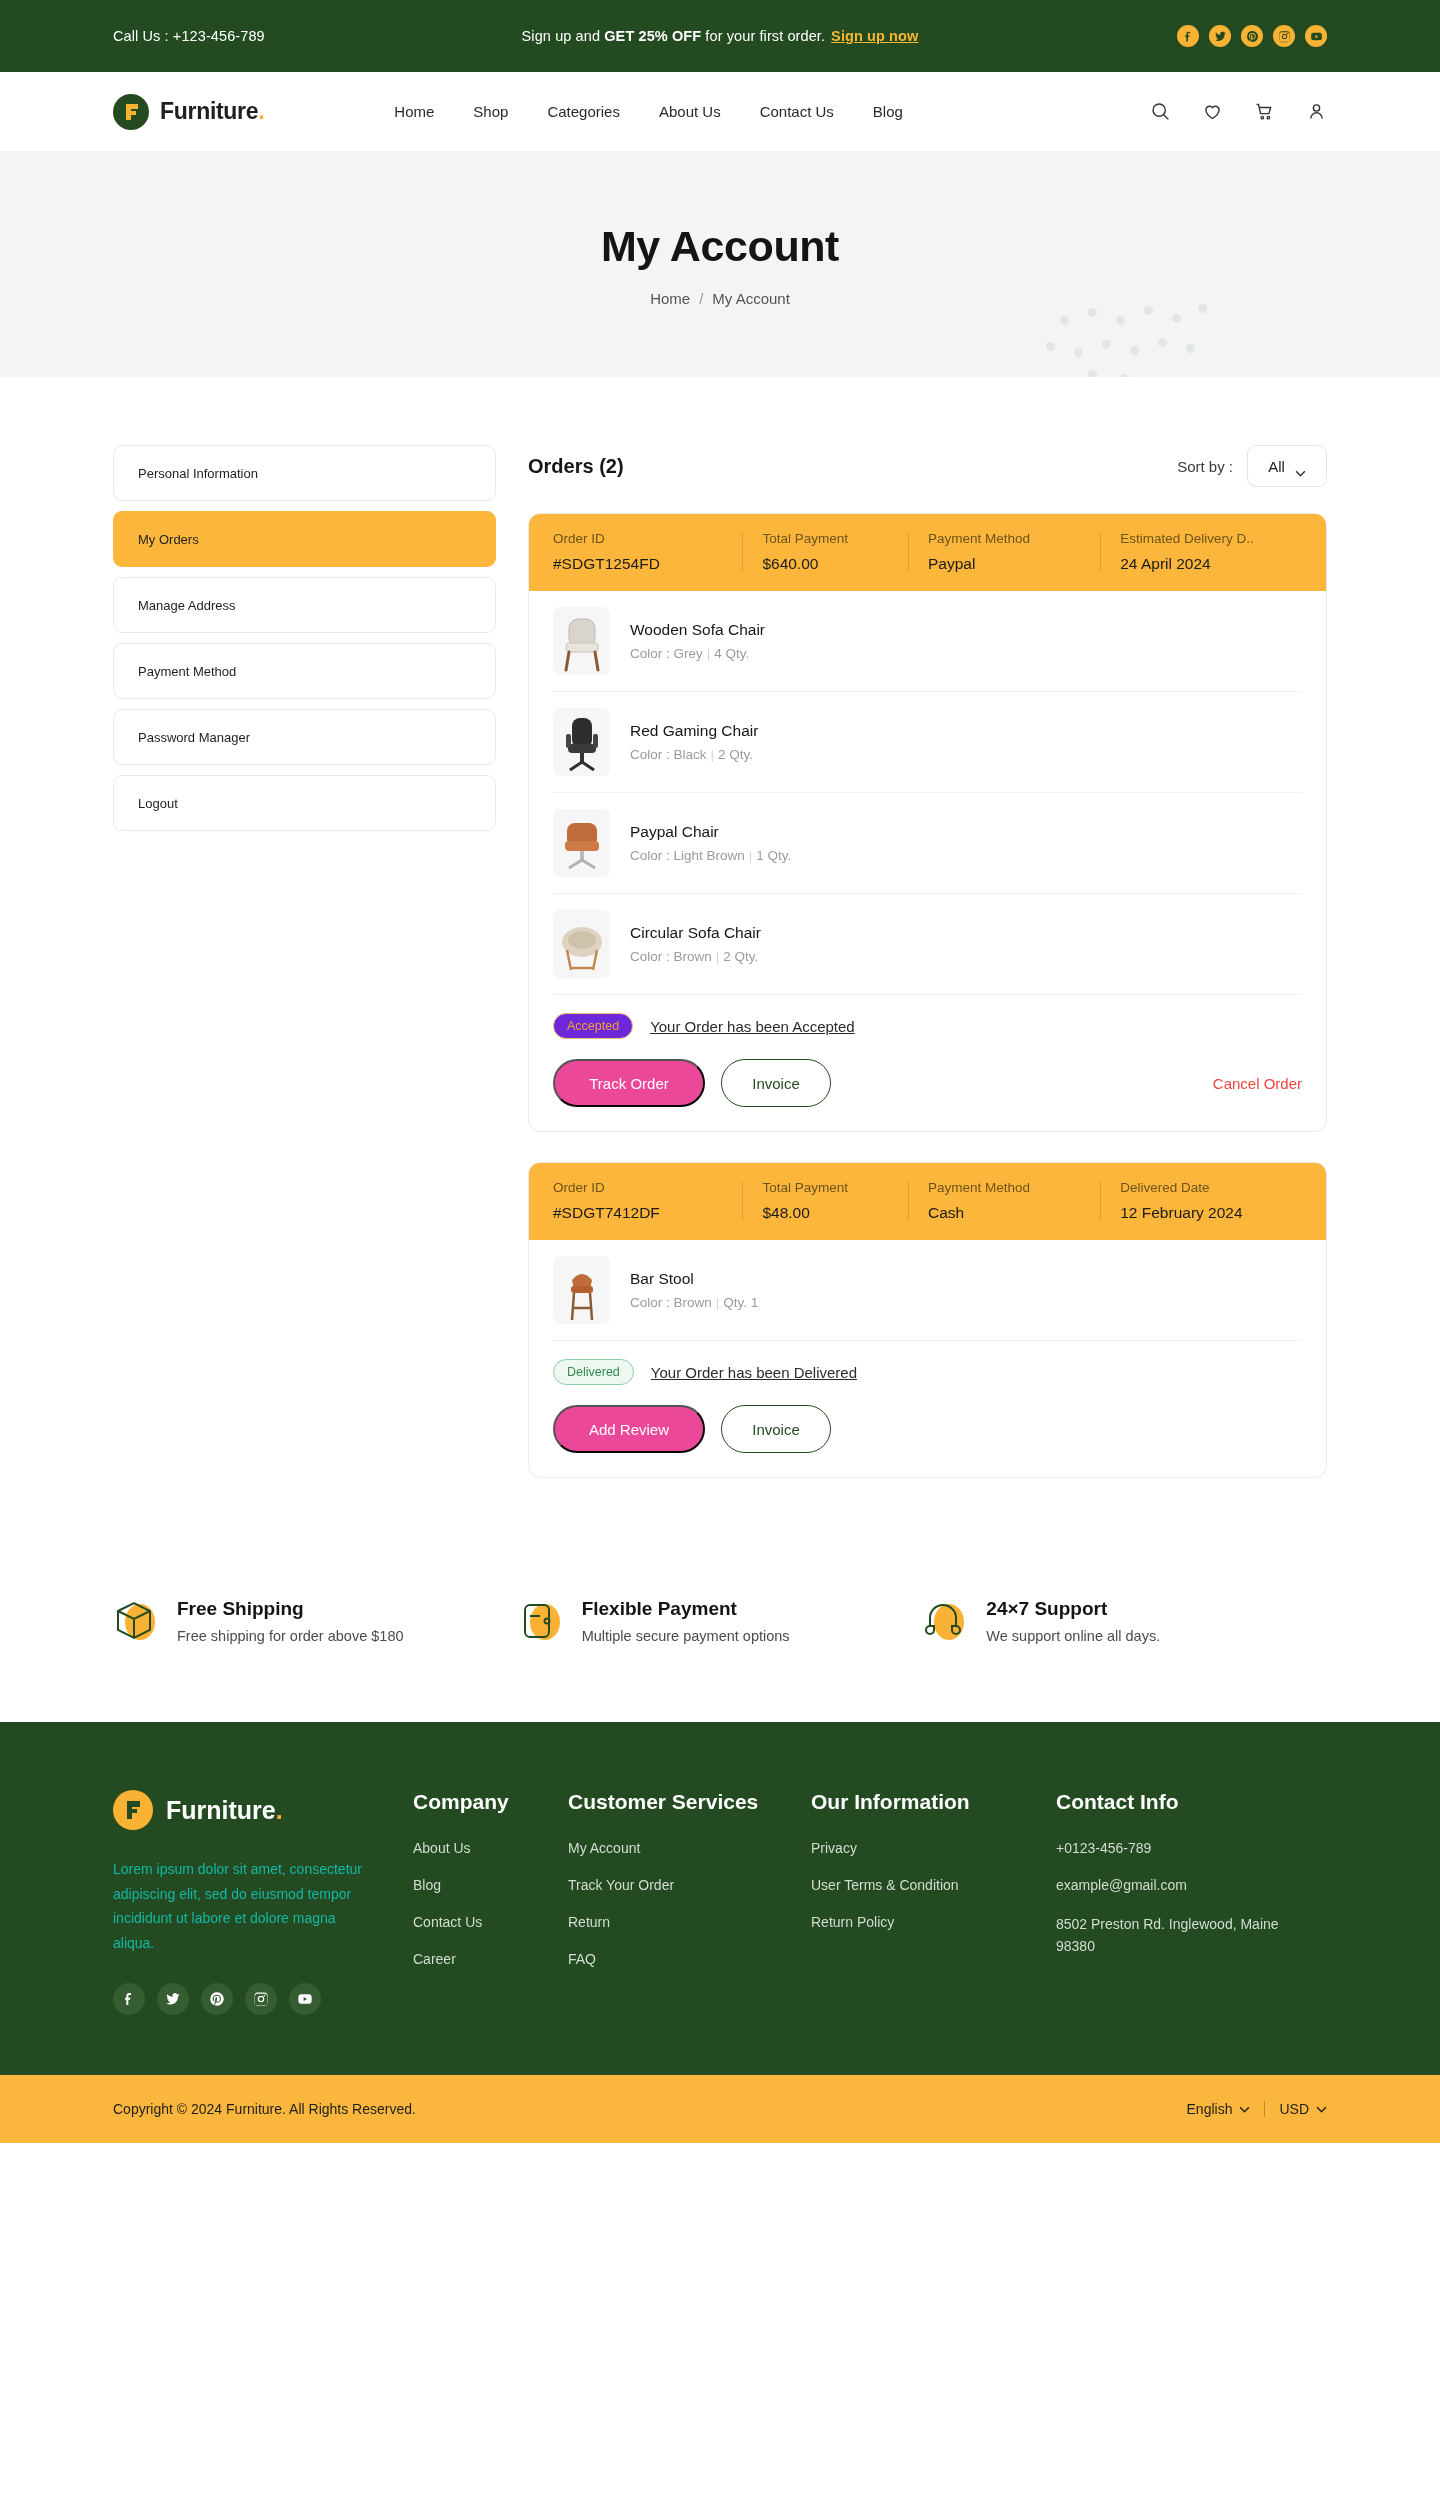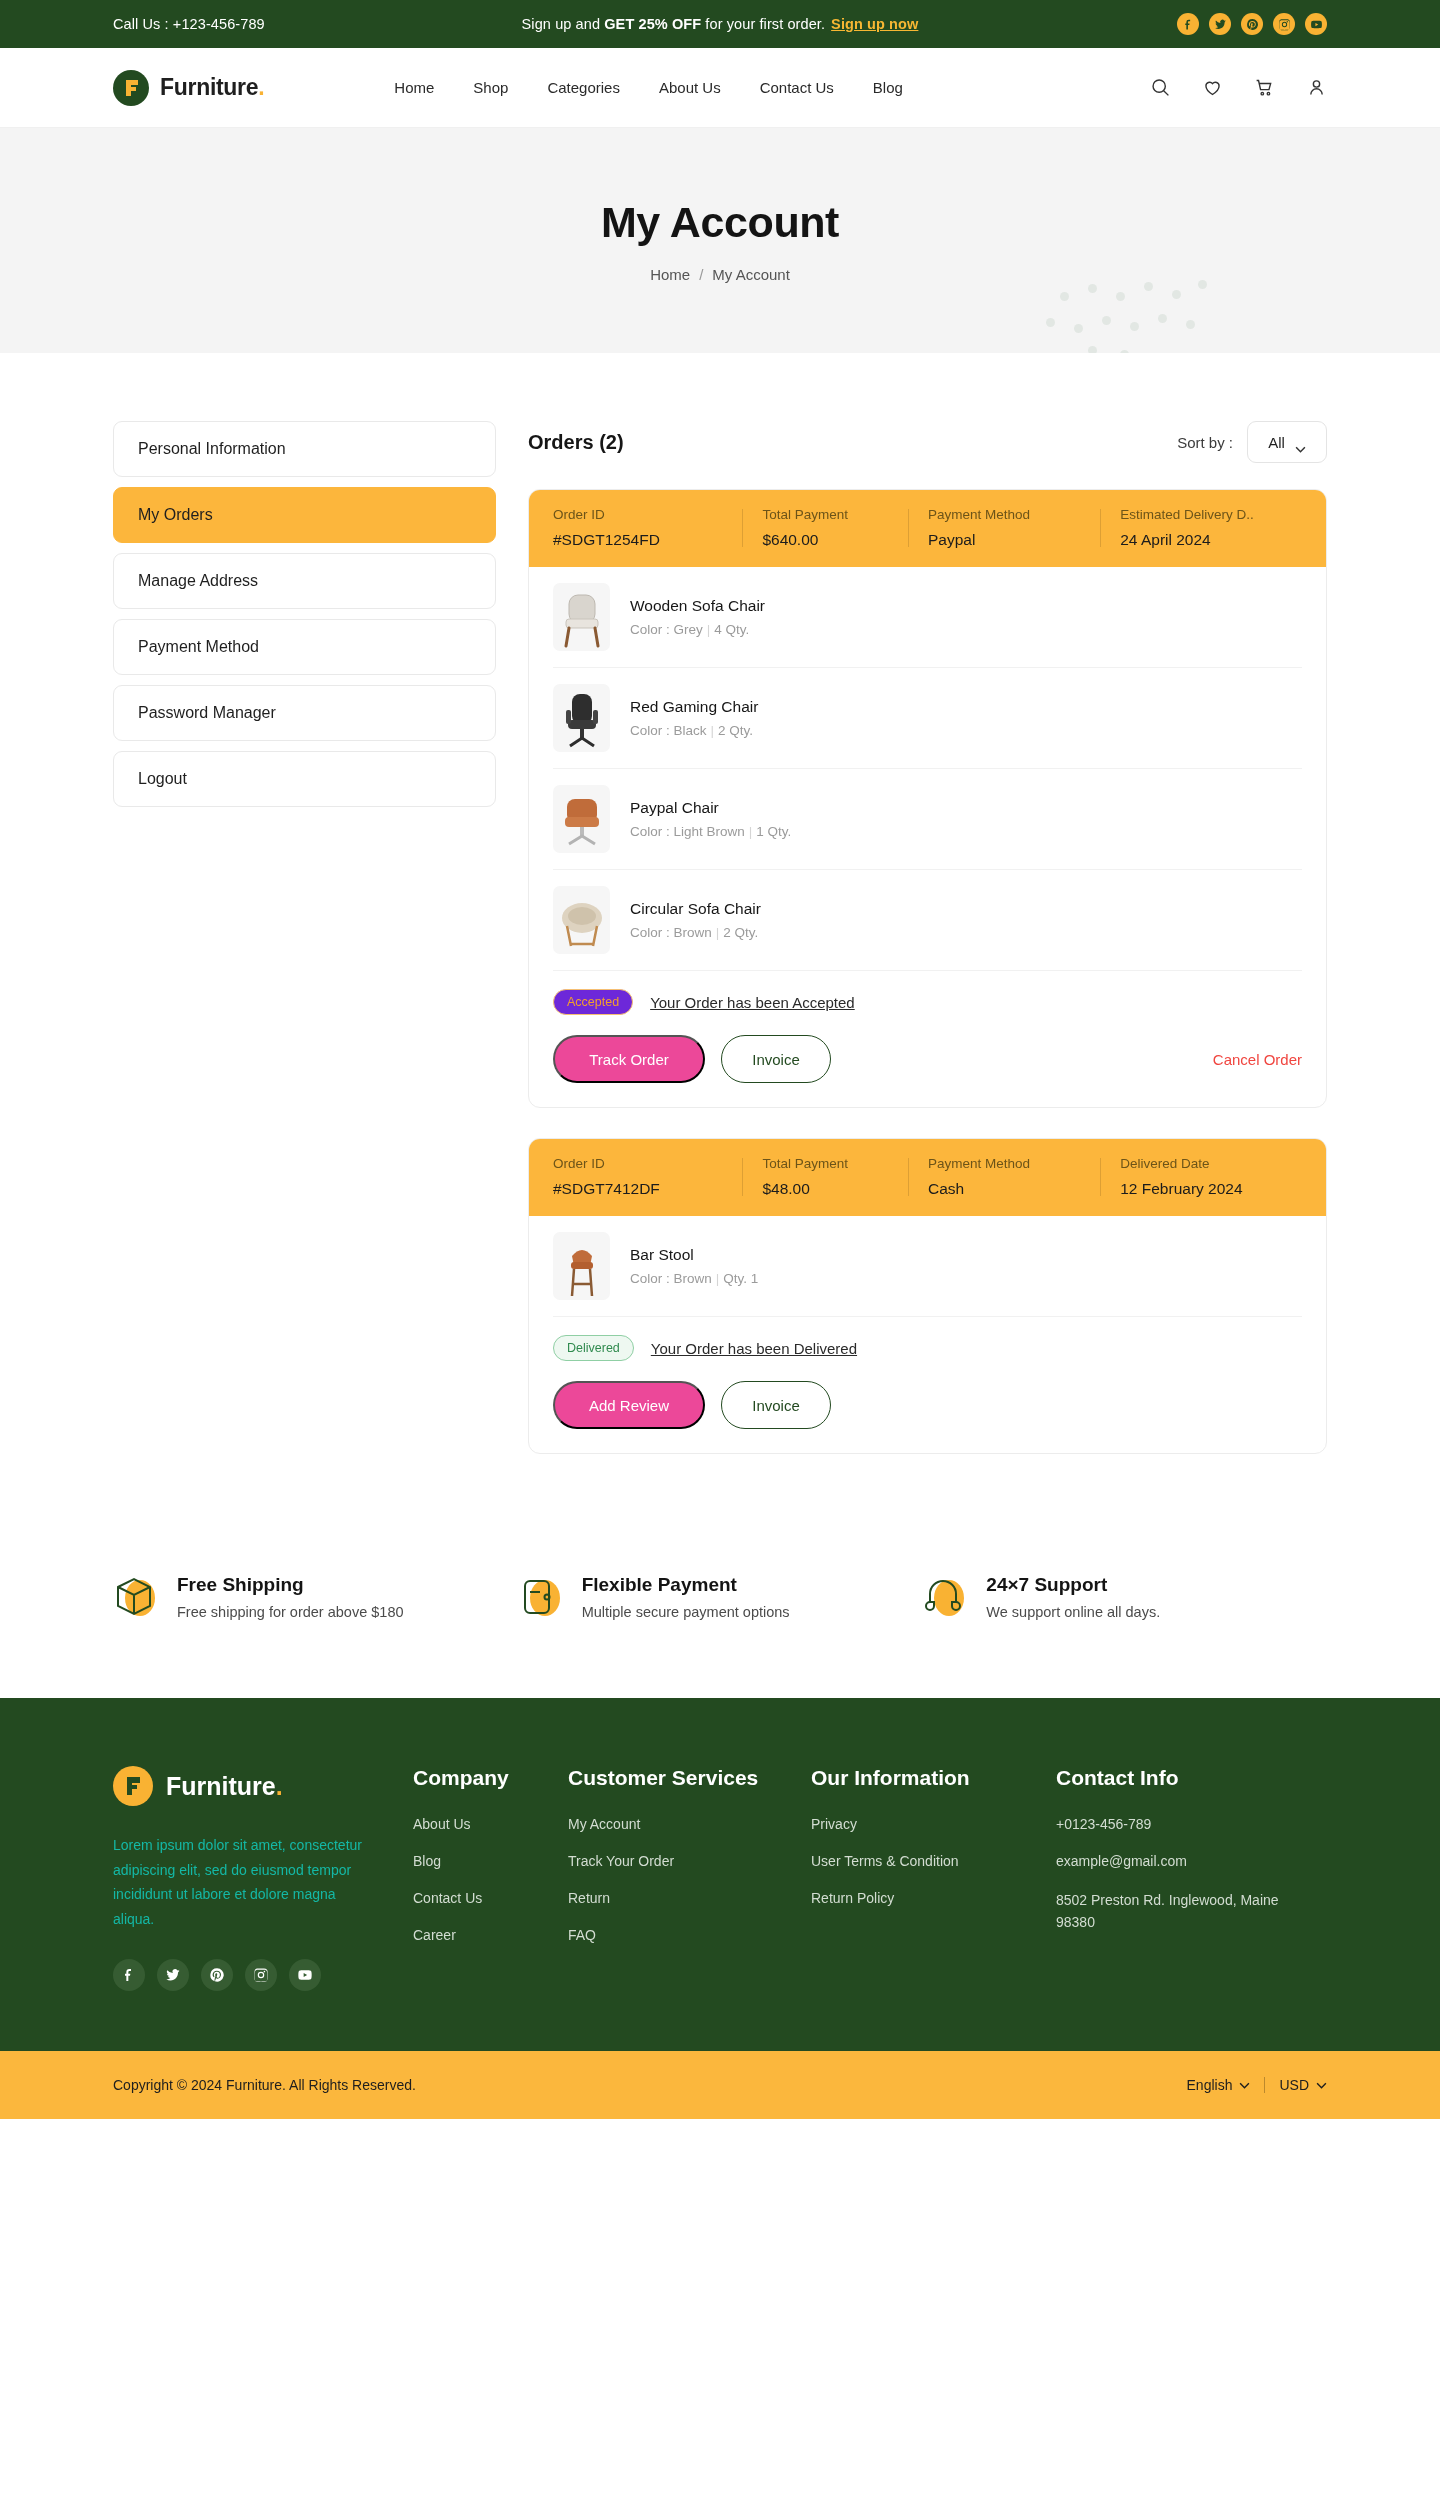--- a/index.html
+++ b/index.html
@@ -8,21 +8,21 @@
     font-family: "Liberation Sans", sans-serif;
     background: #ffffff;
     color: #1f1f1f;
     -webkit-font-smoothing: antialiased;
   }
   .page { width: 1440px; position: relative; overflow: hidden; }
 
   
   .topbar {
     background: #234a20;
-    height: 48px;
+    height: 72px;
     display: flex;
     align-items: center;
     color: #ffffff;
     font-size: 14.5px;
     position: relative;
   }
   .topbar-call { margin-left: 113px; letter-spacing: .1px; }
   .topbar-promo {
     position: absolute; left: 50%; transform: translateX(-50%);
     white-space: nowrap; letter-spacing: .1px;
@@ -89,21 +89,21 @@
   
   .main {
     display: flex; gap: 32px;
     padding: 68px 113px 0 113px;
     align-items: flex-start;
   }
   .sidebar { width: 383px; flex: none; display: flex; flex-direction: column; gap: 10px; }
   .side-item {
     height: 56px; border: 1px solid #e9e9e9; border-radius: 9px;
     display: flex; align-items: center; padding: 0 24px;
-    font-size: 16px; color: #1f1f1f; cursor: pointer; background: #fff;
+    font-size: 13px; color: #1f1f1f; cursor: pointer; background: #fff;
   }
   .side-item.active { background: #fcb63c; border-color: #fcb63c; font-weight: 400; }
 
   .content { flex: 1; min-width: 0; }
   .orders-head { display: flex; align-items: center; margin-bottom: 26px; }
   .orders-title { font-size: 20px; font-weight: 700; color: #161616; }
   .sortwrap { margin-left: auto; display: flex; align-items: center; gap: 14px; }
   .sortlbl { font-size: 15px; color: #3b3b3b; }
   .sortsel {
     border: 1px solid #e4e4e4; border-radius: 9px; height: 42px; width: 80px;

